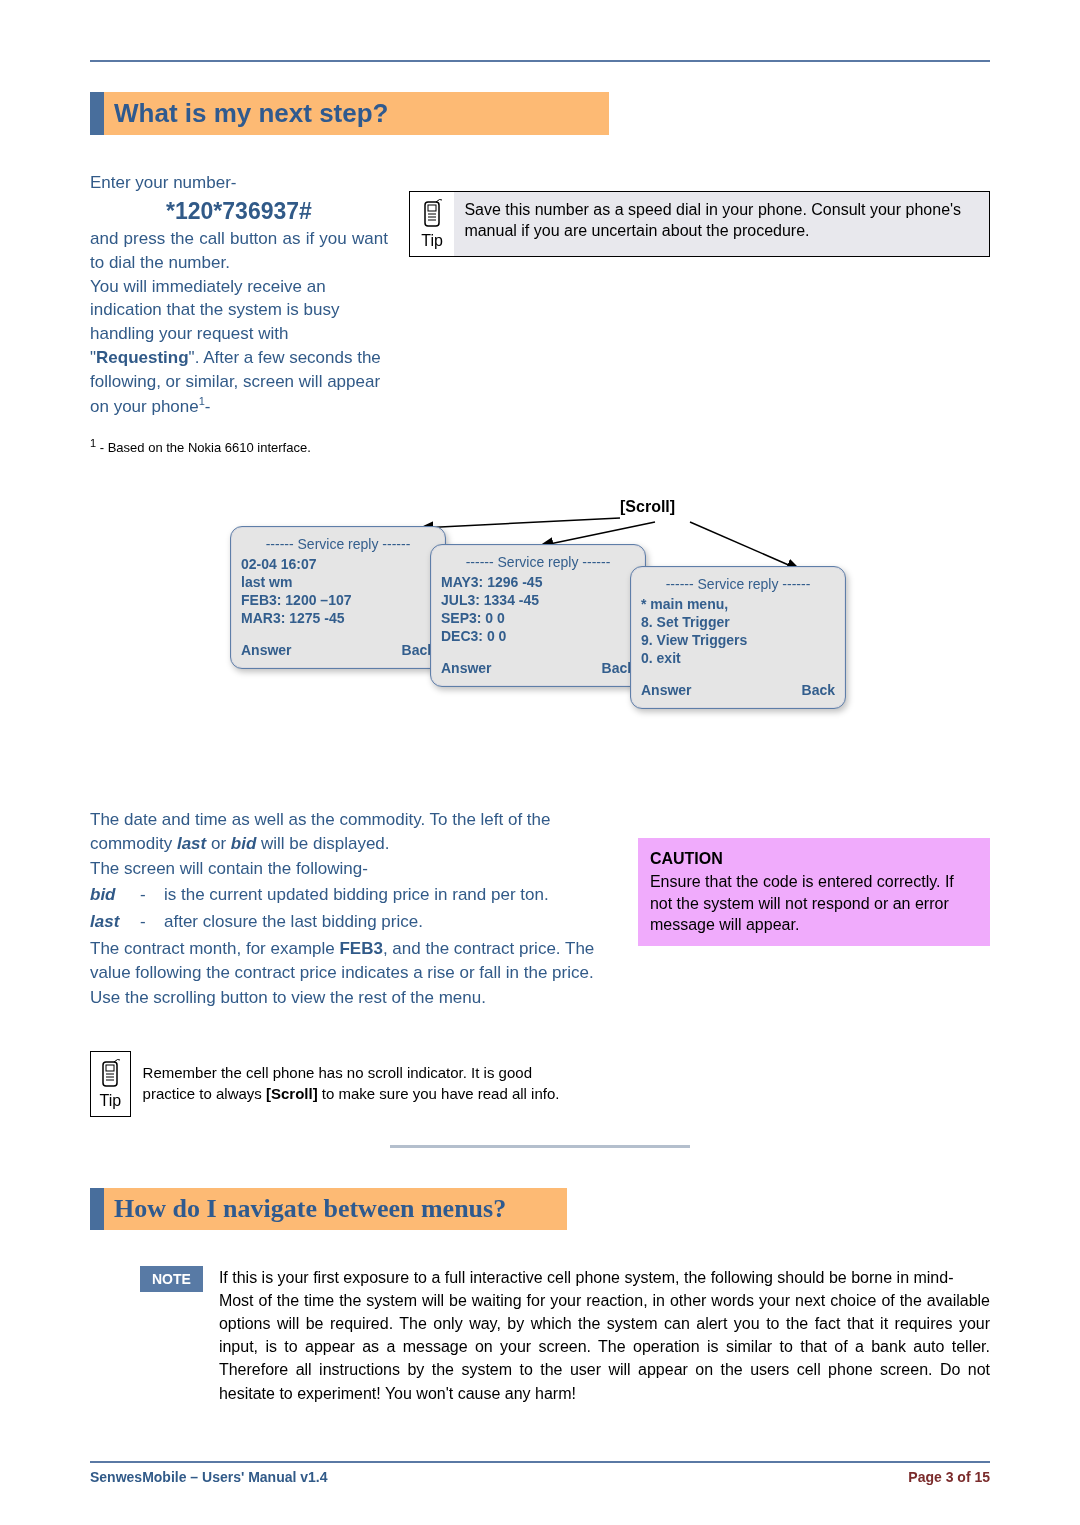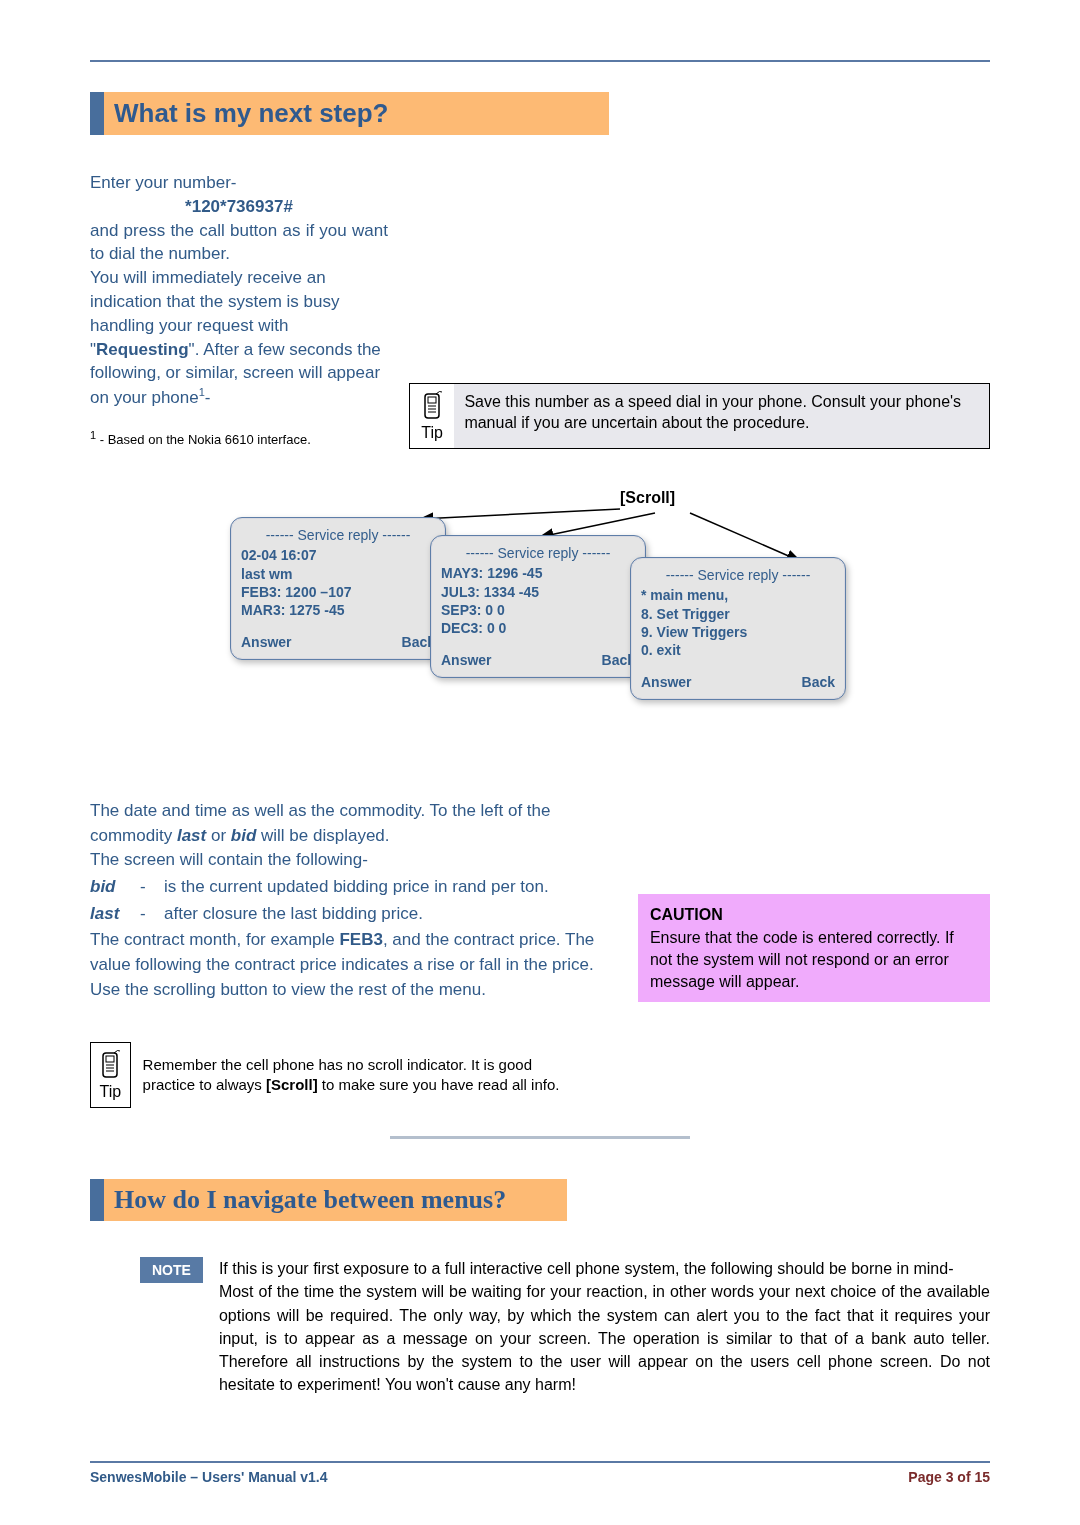--- a/index.html
+++ b/index.html
@@ -32,33 +32,33 @@
   }
   .title-text {
     background: #fdba74;
     color: #2f5a8f;
     font-weight: bold;
     font-size: 26px;
     padding: 6px 220px 6px 10px;
   }
   .two-col {
     display: flex;
-    align-items: flex-end;
+    align-items: flex-start;
     gap: 21px;
   }
   .col-left {
     width: 480px;
     font-size: 17px;
     line-height: 1.4;
   }
   .justify { text-align: justify; }
   .dial-code {
     font-weight: bold;
     text-align: center;
-    font-size: 17px;
+    font-size: 23px;
   }
   .sup {
     font-size: 11px;
     vertical-align: super;
   }
   .footnote {
     color: #000;
     font-size: 13px;
     margin-top: 18px;
   }

